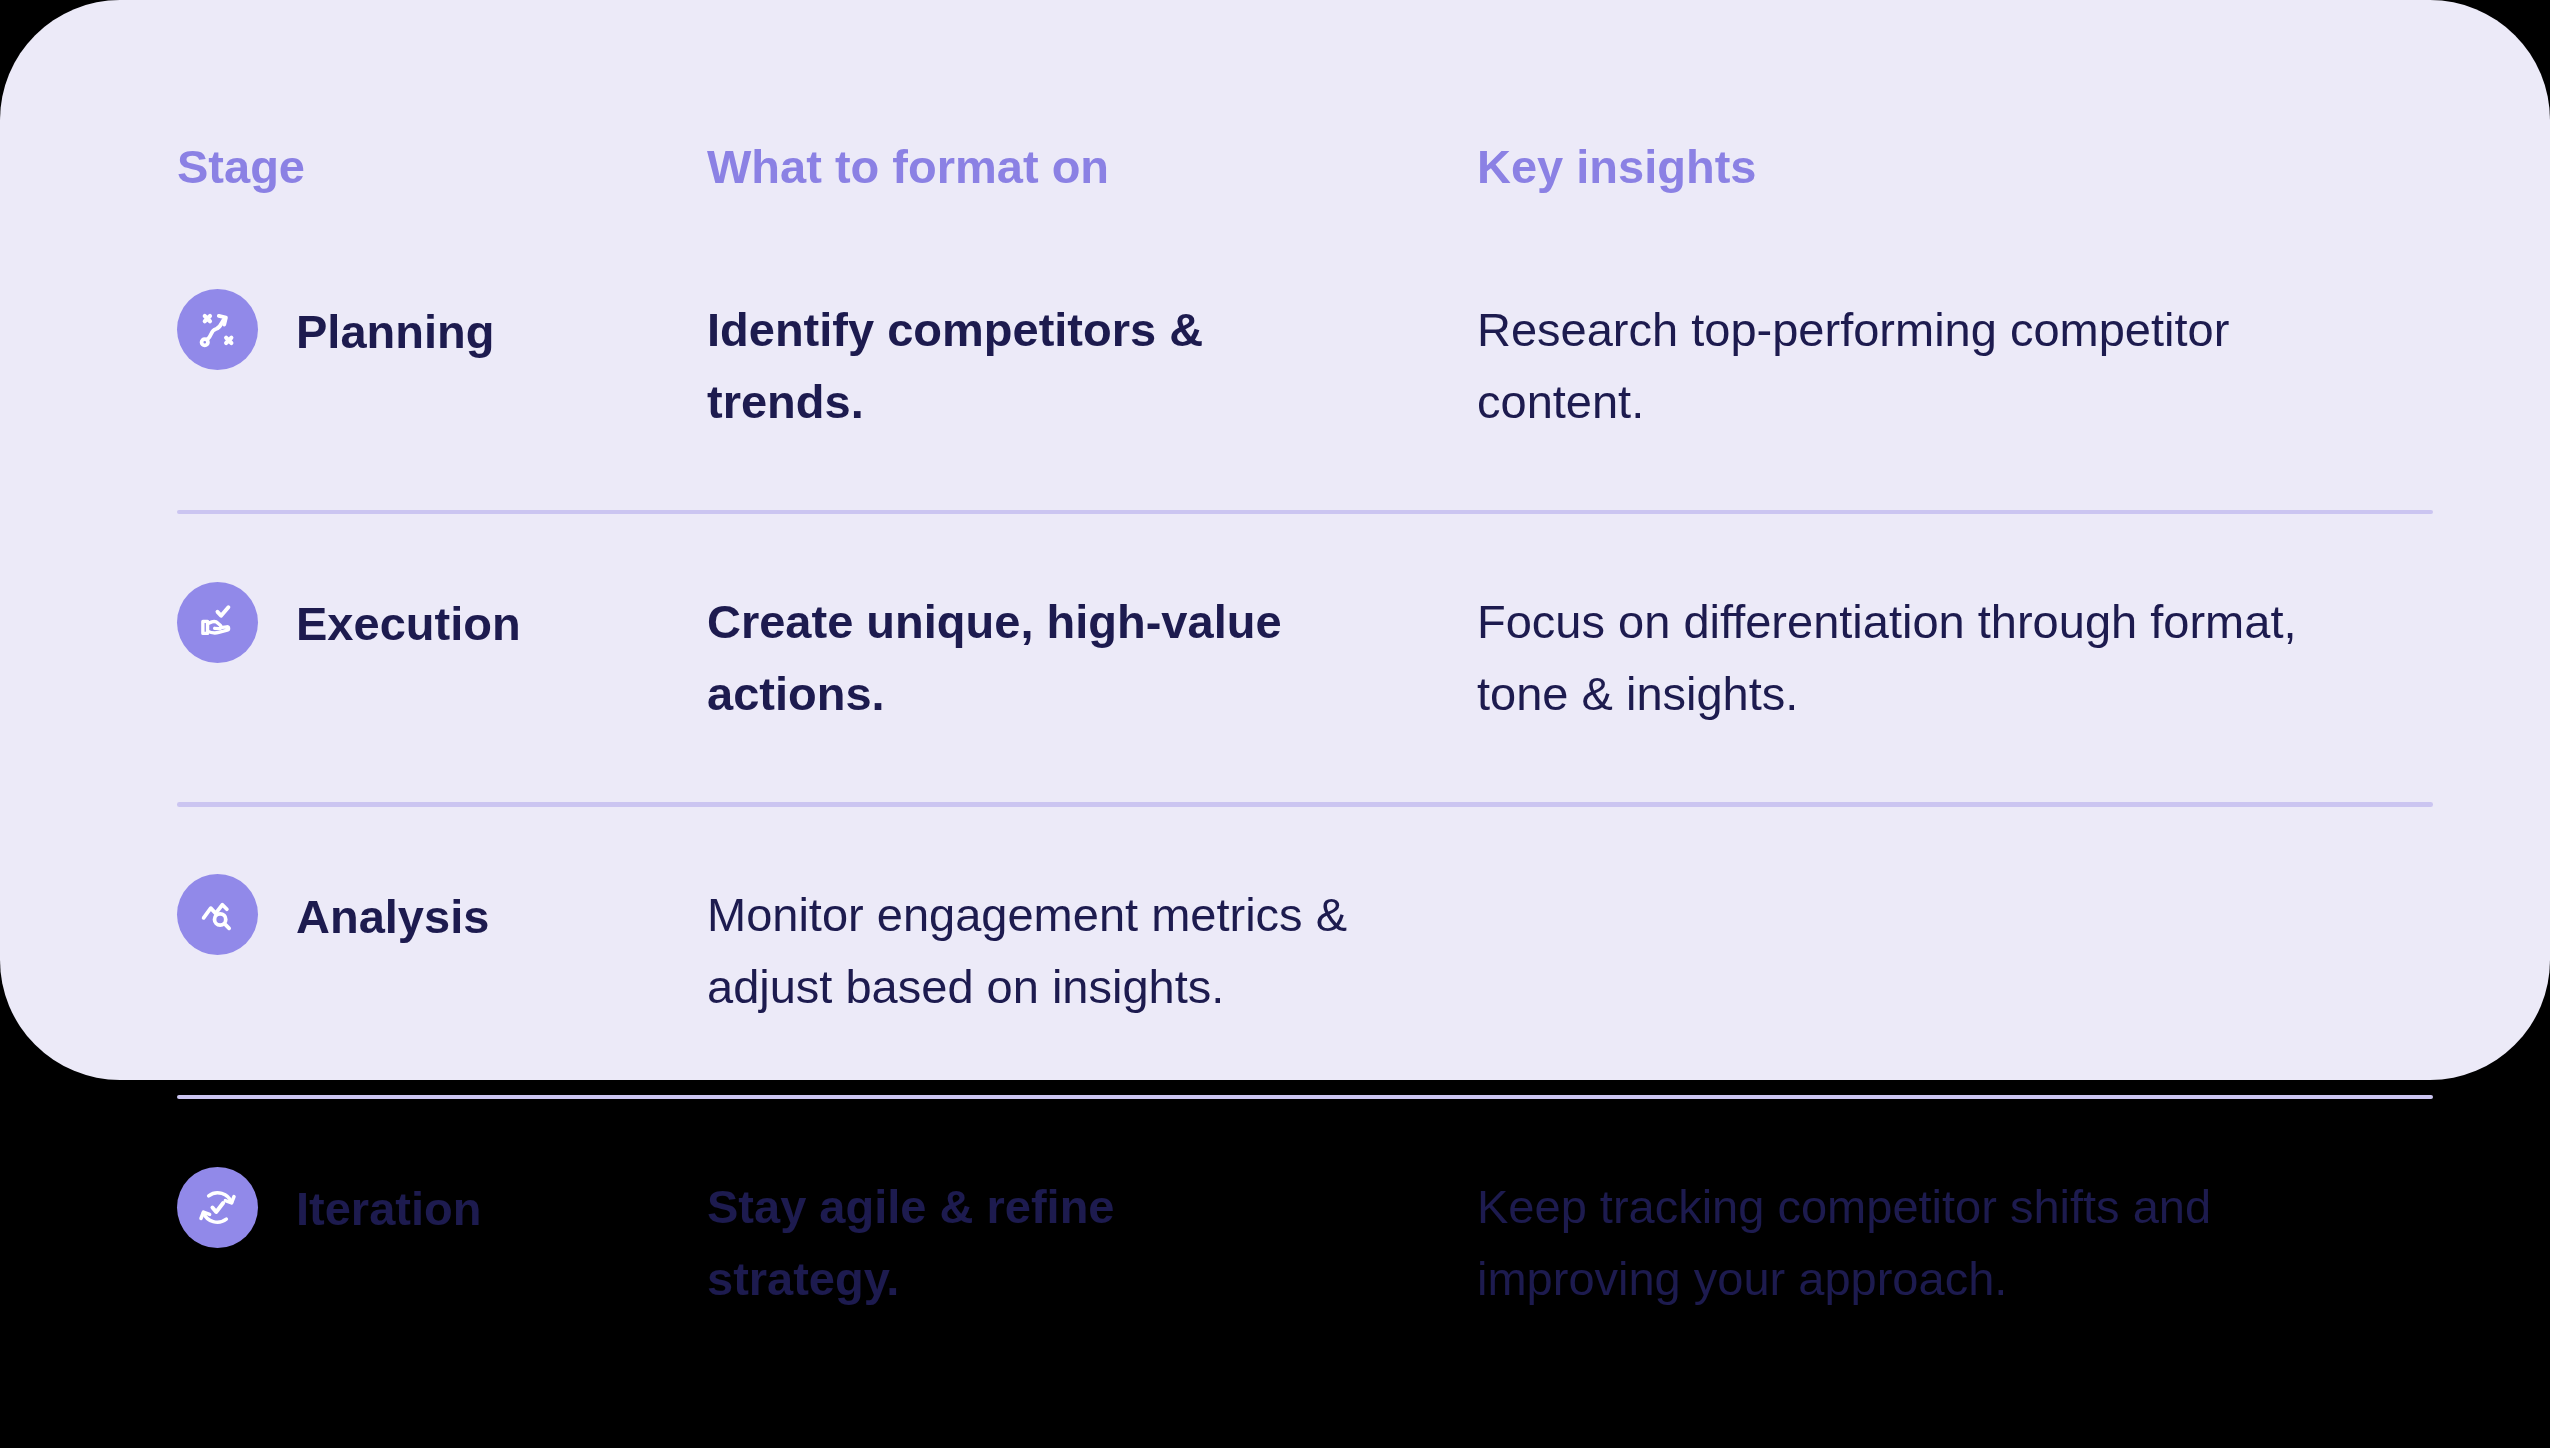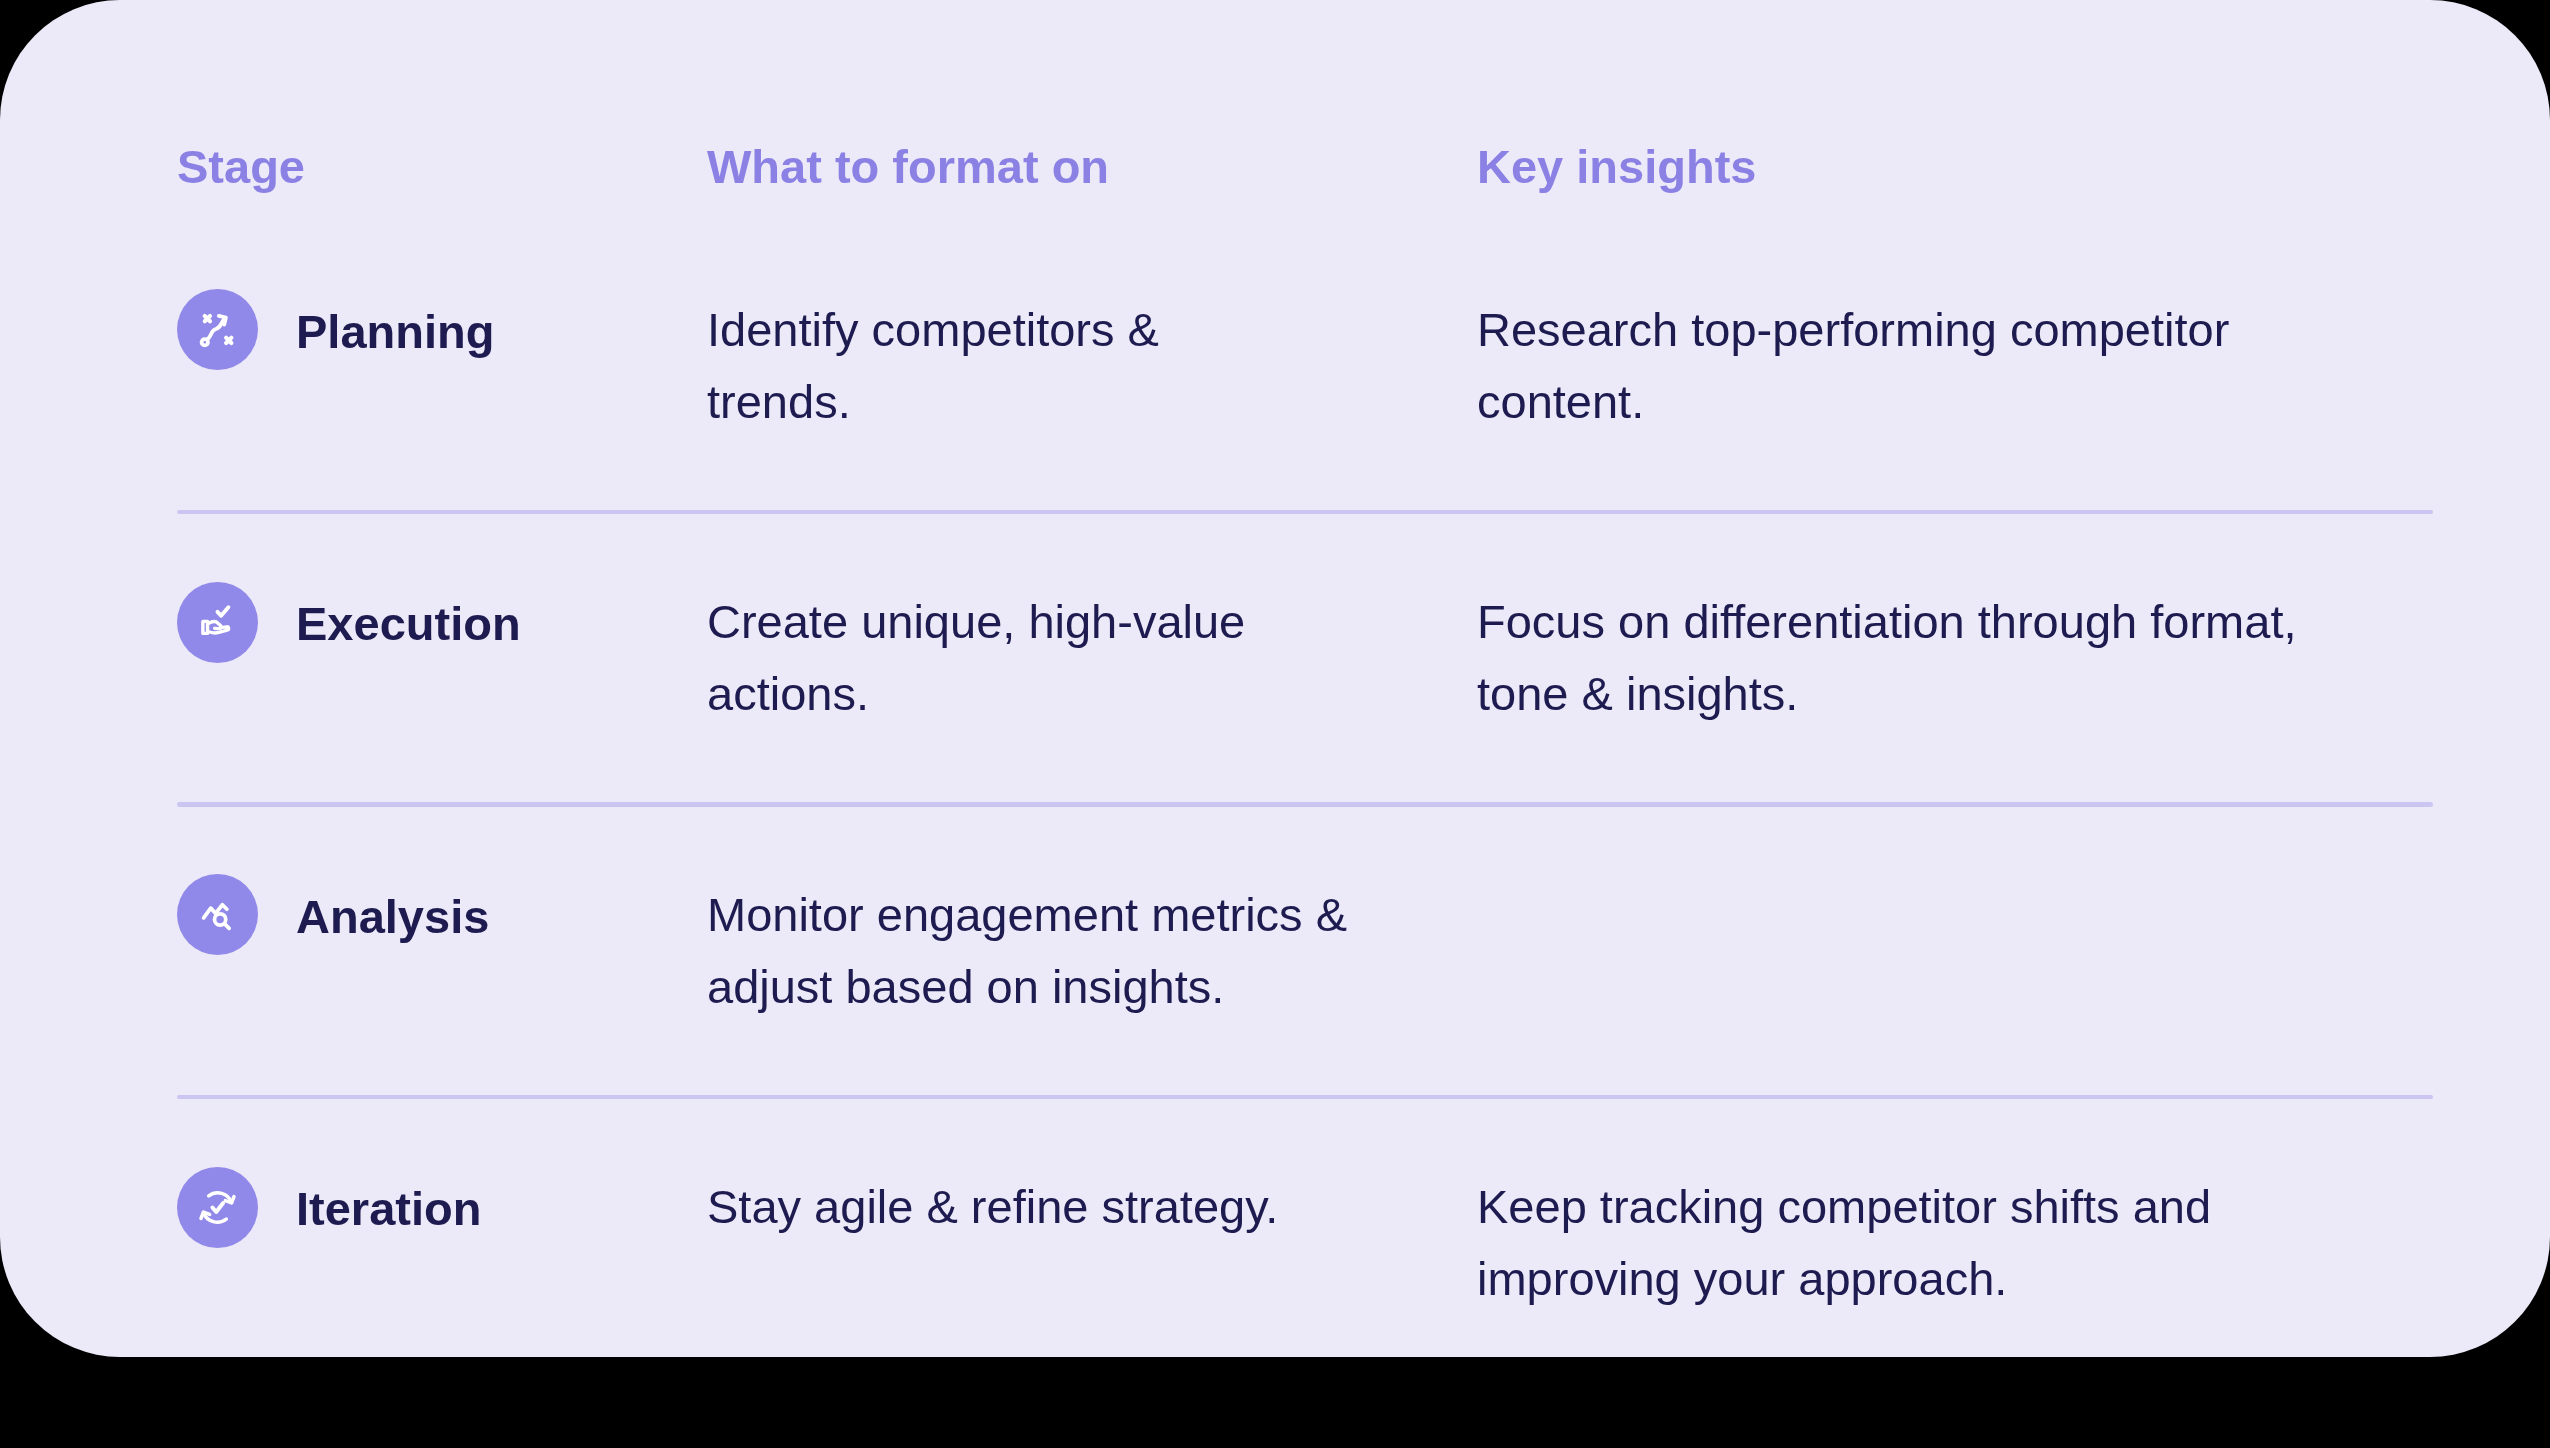--- a/index.html
+++ b/index.html
@@ -2,21 +2,21 @@
 <html style="--page-bg: #000000; --card-bg: #ECEAF8; --header-text: #8B81E4; --badge-bg: #9189E9; --body-text: #1D1B4F; --divider: #CBC5F1; --icon-stroke: #FFFFFF;font-size:12px"><head>
 <meta charset="utf-8">
 <style>
   * { margin: 0; padding: 0; box-sizing: border-box; }
   html, body { background: #000; }
   body {
     font-family: "Liberation Sans", "DejaVu Sans", sans-serif;
     width: 2550px; height: 1449px; overflow: hidden;
   }
   .card {
-    width: 2550px; height: 1357px;
+    width: 2550px; height: 1080px;
     background: var(--card-bg, #ECEAF8);
     border-radius: 120px;
     padding: 131px 115px 45px 177px;
   }
   .grid {
     display: grid;
     grid-template-columns: 530px 770px 1fr;
     align-items: start;
   }
   .col-header {
@@ -44,21 +44,21 @@
     margin-left: 38px;
     font-size: 47px; font-weight: 700;
     line-height: 72px;
     color: var(--body-text, #1D1B4F);
   }
   .cell-text {
     font-size: 47px; font-weight: 400;
     line-height: 72px;
     color: var(--body-text, #1D1B4F);
   }
-  .focus-cell .cell-text { max-width: 586px; }
+  .focus-cell .cell-text { max-width: 586px; font-weight: bold; }
   .actions-cell .cell-text { max-width: 842px; }
 </style>
 </head>
 <body>
 
 <div class="card">
 
   <div class="grid header-row">
     <div class="col-header">Stage</div>
     <div class="col-header">What to format on</div>

